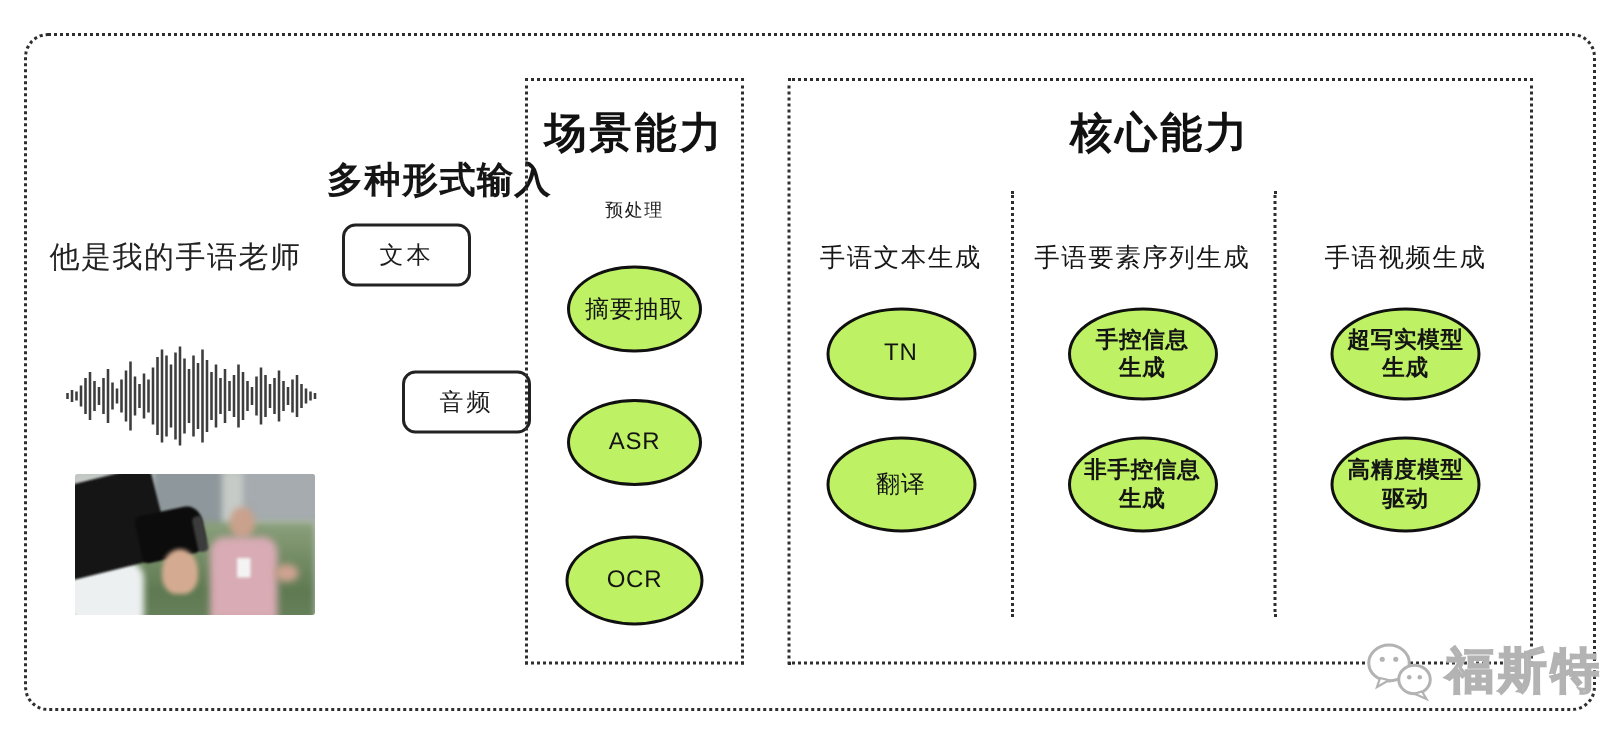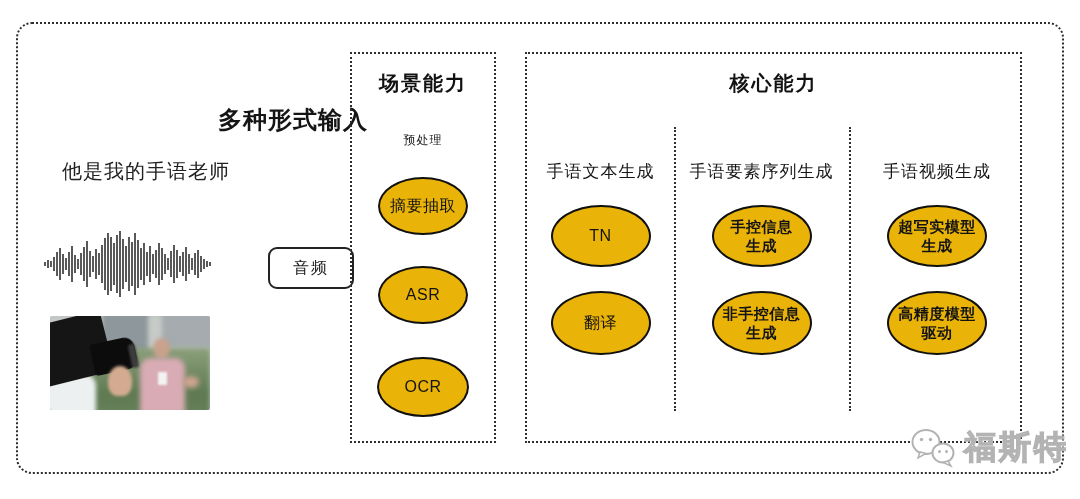--- a/index.html
+++ b/index.html
@@ -12,21 +12,21 @@
   .frame {
     position:absolute; left:16px; top:22px; width:1048px; height:452px;
     border:2px dotted #2e2e2e; border-radius:16px;
   }
   
   .input-label {
     position:absolute; left:218px; top:104px; font-size:24px; font-weight:700;
     letter-spacing:1px; color:#151515;
   }
   .sentence {
-    position:absolute; left:62px; top:158px; font-size:20px; color:#222;
+    position:absolute; left:33px; top:158px; font-size:20px; color:#222;
     letter-spacing:1px;
   }
   .waveform { position:absolute; left:40px; top:228px; }
   .photo {
     position:absolute; left:50px; top:316px; width:160px; height:94px;
     border-radius:2px; overflow:hidden; background:#b9c0ba;
   }
   .photo .sky   { position:absolute; left:0; top:0; width:100%; height:38px; background:#c6cbc8; filter:blur(2px); }
   .photo .bldg1 { position:absolute; left:52px; top:-4px; width:46px; height:42px; background:#8e979b; filter:blur(2px); }
   .photo .bldg2 { position:absolute; left:112px; top:-4px; width:52px; height:36px; background:#a5abae; filter:blur(2px); }
@@ -47,28 +47,28 @@
     border:2px solid #222; border-radius:9px; background:#fff;
     display:flex; align-items:center; justify-content:center;
     font-size:16px; font-weight:500; color:#1c1c1c; letter-spacing:2px;
   }
   
   .cap-box { position:absolute; top:52px; height:391px; border:2px dotted #2e2e2e; background:transparent; }
   .scene-box { left:350px; width:146px; }
   .core-box  { left:525px; width:497px; }
   .cap-title {
     position:absolute; top:16px; left:0; width:100%; text-align:center;
-    font-size:20px; font-weight:700; letter-spacing:2px; color:#111;
+    font-size:28px; font-weight:700; letter-spacing:2px; color:#111;
   }
   .scene-sub {
     position:absolute; top:78px; left:0; width:100%; text-align:center;
     font-size:12px; font-weight:500; letter-spacing:1px; color:#1c1c1c;
   }
   .ellipse {
-    border:2.5px solid #101010; border-radius:50%; background:#eab308;
+    border:2.5px solid #101010; border-radius:50%; background:#bef264;
     display:flex; flex-direction:column; align-items:center; justify-content:center;
     text-align:center;
   }
   .scene-ellipse { position:absolute; left:50%; transform:translateX(-50%); width:90px; height:58px; }
   .n-single { font-size:16px; font-weight:500; letter-spacing:0.5px; color:#141414; }
   .n-multi  { font-size:15px; font-weight:700; line-height:1.3; letter-spacing:0.5px; color:#141414; }
   .divider {
     position:absolute; top:73px; height:284px; width:0;
     border-left:2px dotted #2e2e2e;
   }
@@ -114,20 +114,23 @@
     <div class="body"></div>
     <div class="mic"></div>
     <div class="hand2"></div>
     <div class="shoulder"></div>
     <div class="cam-body"></div>
     <div class="cam-lens"></div>
     <div class="cam-ring"></div>
     <div class="arm"></div>
   </div>
 
+  <div class="input-box" style="top:149px;">
+    <span>文本</span>
+  </div>
   <div class="input-box" style="top:247px;margin-left:40px;">
     <span>音频</span>
   </div>
 
   <div class="cap-box scene-box">
     <div class="cap-title">场景能力</div>
     <div class="scene-sub">预处理</div>
     <div class="ellipse scene-ellipse" style="top:123px;">
       <span class="n-single">摘要抽取</span>
     </div>

